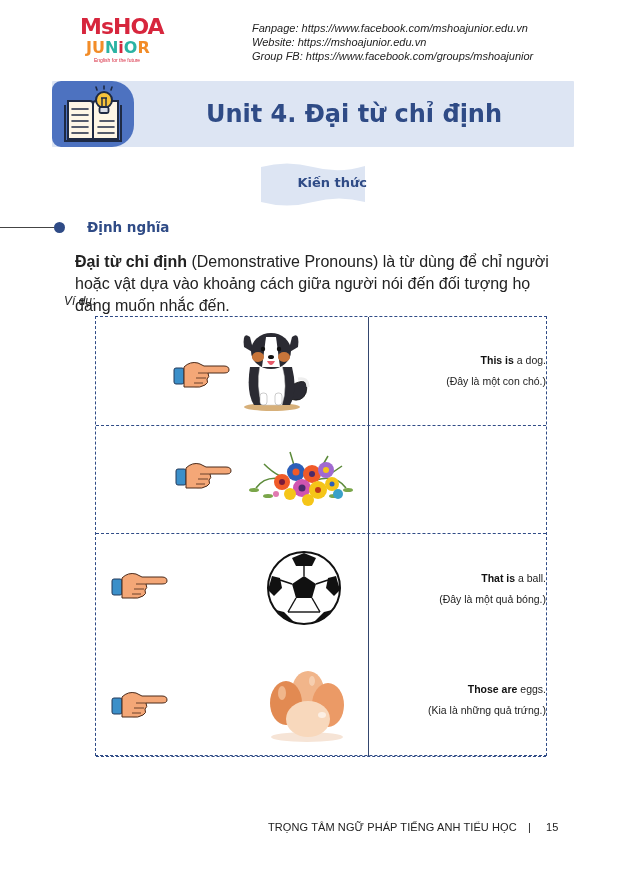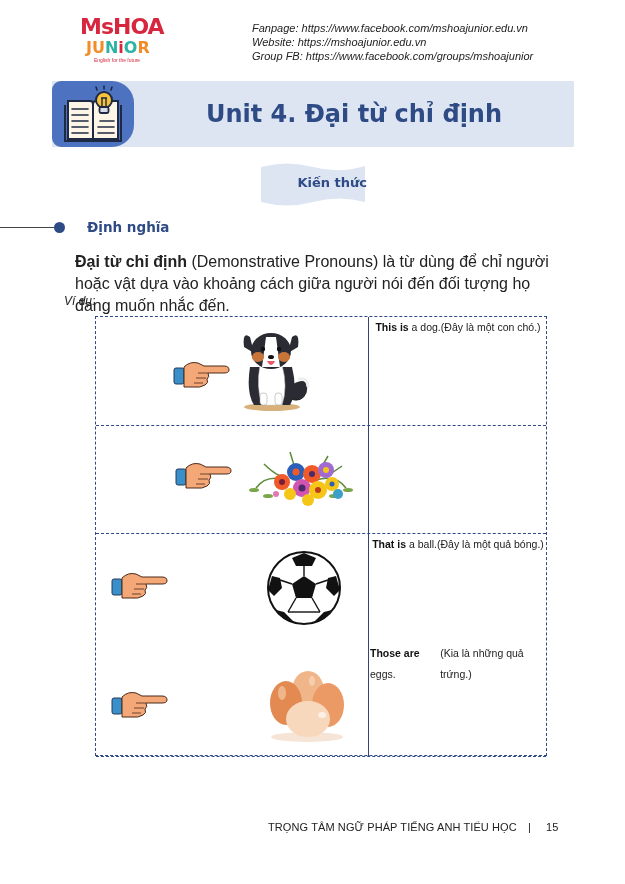--- a/index.html
+++ b/index.html
@@ -38,21 +38,21 @@
 
   .para { position: absolute; left: 75px; top: 251px; width: 480px; font-size: 16px; line-height: 22px; color: #222; }
   .para b { font-weight: 700; }
   .example { position: absolute; left: 64px; top: 294px; font-size: 12px; font-style: italic; color: #222; }
 
   
   .tbl { position: absolute; left: 95px; top: 316px; width: 452px; height: 440px; border: 1px dashed #2f4b86; }
   .row { position: absolute; left: 0; width: 450px; border-bottom: 1.5px dashed #2f4b86; }
   .row:last-child { border-bottom: none; }
   .cell-img { position: absolute; left: 0; top: 0; width: 273px; height: 100%; border-right: 1.5px solid #34466e; }
-  .cell-txt { position: absolute; left: 274px; top: 0; right: 0; height: 100%; display: flex; flex-direction: row; justify-content: center; align-items: flex-start; font-size: 10.5px; line-height: 21px; color: #222; }
+  .cell-txt { position: absolute; left: 274px; top: 0; right: 0; height: 100%; display: flex; flex-direction: column; justify-content: center; align-items: flex-end; font-size: 10.5px; line-height: 21px; color: #222; }
   .cell-txt b { font-weight: 700; color: #111; }
   .pic { position: absolute; }
 
   
   .footer { position: absolute; left: 268px; top: 821px; font-size: 11px; color: #222; letter-spacing: 0.1px; }
   .footer .sep { margin: 0 12px 0 8px; }
 </style>
 </head>
 <body>
 

